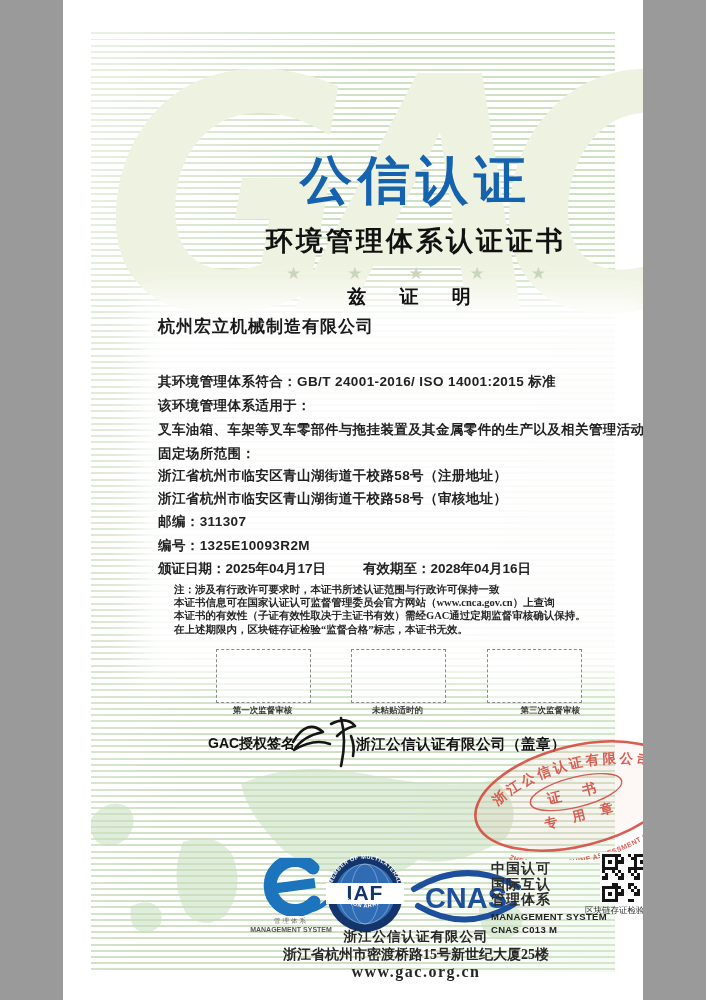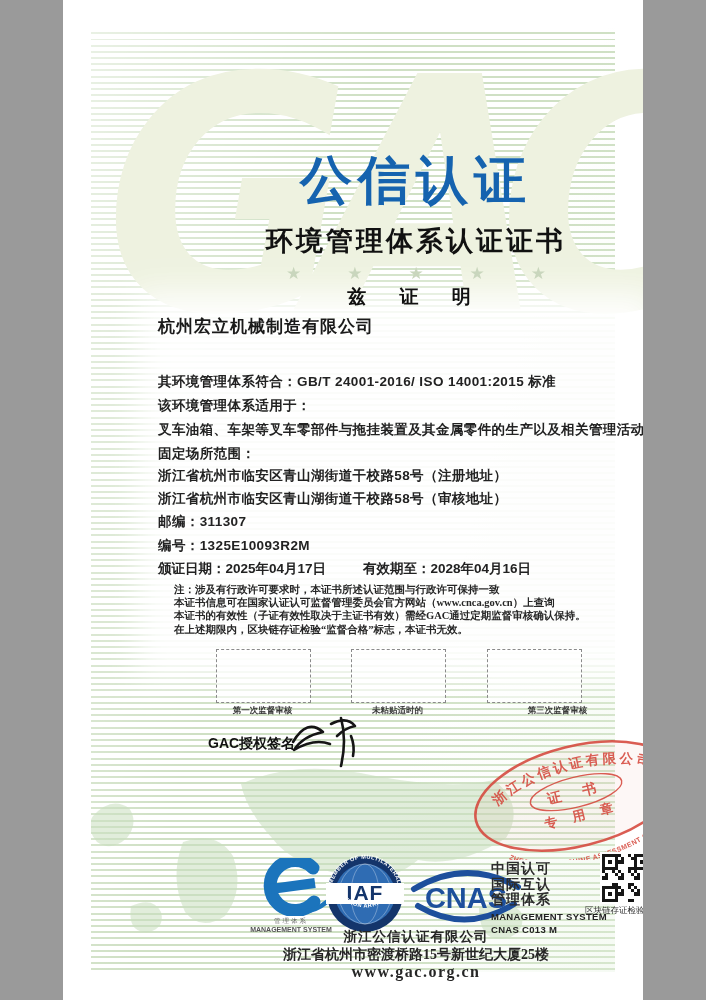--- a/index.html
+++ b/index.html
@@ -116,31 +116,32 @@
       <div class="note-line">本证书信息可在国家认证认可监督管理委员会官方网站（www.cnca.gov.cn）上查询</div>
       <div class="note-line">本证书的有效性（子证有效性取决于主证书有效）需经GAC通过定期监督审核确认保持。</div>
       <div class="note-line">在上述期限内，区块链存证检验“监督合格”标志，本证书无效。</div>
     </div>
 
     <div class="abs svbox" style="left:153px;"></div>
     <div class="abs svbox" style="left:288px;"></div>
     <div class="abs svbox" style="left:424px;"></div>
     <div class="abs svlabel" style="left:153px;">第一次监督审核</div>
     <div class="abs svlabel" style="left:288px;">未粘贴适时的</div>
-    <div class="abs svlabel" style="left:448px;">第三次监督审核</div>
+    <div class="abs svlabel" style="left:424px;text-align:right;">第三次监督审核</div>
 
     <div class="abs sig-label">GAC授权签名</div>
     <svg class="abs" style="left:222px;top:708px;" width="80" height="62" viewBox="0 0 80 62">
       <g stroke="#151515" stroke-width="2.6" fill="none" stroke-linecap="round" stroke-linejoin="round">
         <path d="M8 34 q14 -24 30 -10 q-20 4 -29 18 q20 -12 36 -6"></path>
         <path d="M46 16 q16 -8 24 2 q-10 2 -18 10"></path>
         <path d="M56 10 q6 22 0 48"></path>
         <path d="M66 28 q4 10 2 20"></path>
       </g>
     </svg>
+    <div class="abs sig-company">浙江公信认证有限公司（盖章）</div>
 
     <svg class="abs" style="left:396px;top:734px;" width="236" height="126" viewBox="0 0 236 126" opacity="0.88">
       <defs>
         <path id="sealTop" d="M 19 80 A 99 46 0 1 1 217 80"></path>
         <path id="sealBottom" d="M 26 88 A 92 40 0 0 0 210 88"></path>
       </defs>
       <g transform="rotate(-14 118 62)">
         <ellipse cx="118" cy="62" rx="104" ry="50" fill="rgba(220,70,60,0.05)" stroke="#d5473c" stroke-width="2.6"></ellipse>
         <ellipse cx="118" cy="58" rx="47" ry="15" fill="none" stroke="#d5473c" stroke-width="1.4"></ellipse>
         <text font-size="13.5" font-weight="bold" fill="#d5473c" letter-spacing="3">

